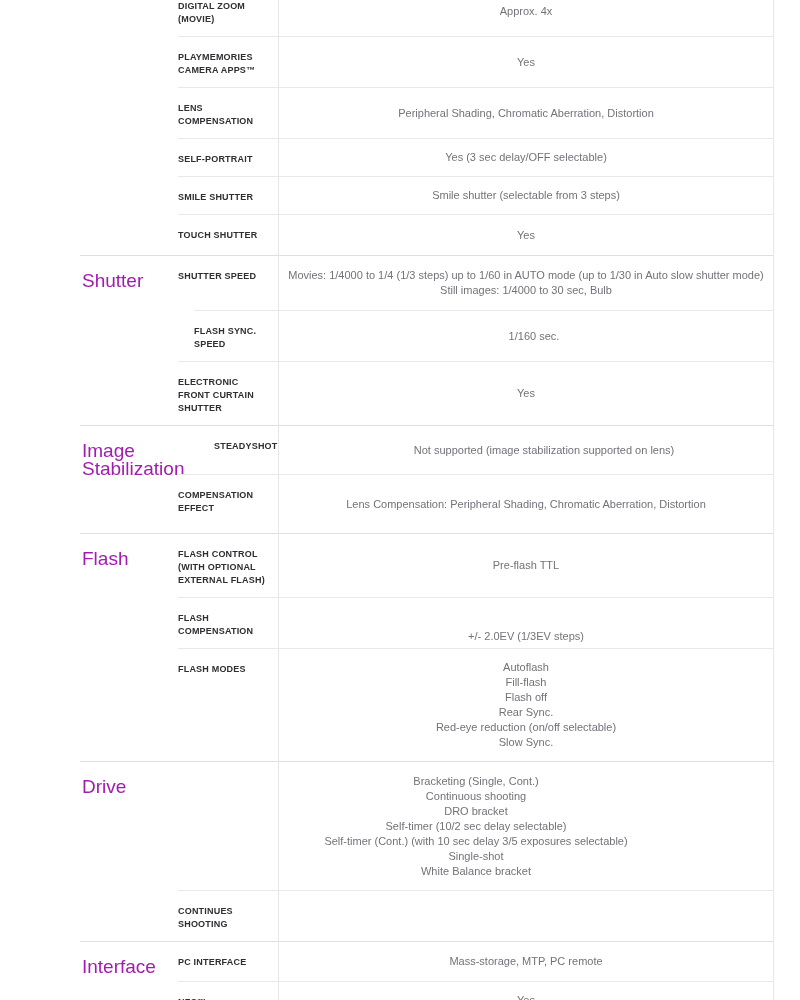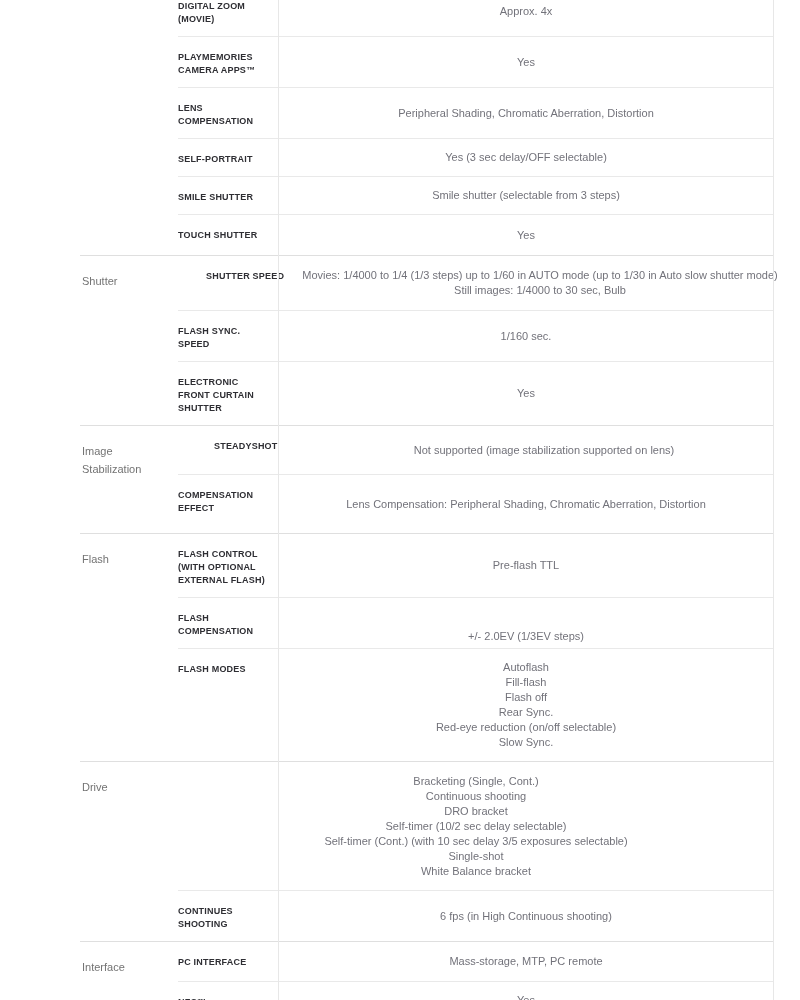--- a/index.html
+++ b/index.html
@@ -34,23 +34,23 @@
   .sec {
     display: flex;
     align-items: stretch;
   }
   .sec.bordered { border-top: 1px solid #dfdfdf; }
   .cat {
     width: 98px;
     flex: 0 0 98px;
     padding: 16px 8px 0 2px;
     box-sizing: border-box;
-    font-size: 11px;
+    font-size: 19px;
     line-height: 18px;
-    color: #737373;
+    color: #a21caf;
   }
   .rows { flex: 1 1 auto; min-width: 0; }
   .row {
     display: flex;
     align-items: stretch;
     box-sizing: border-box;
   }
   .row + .row { border-top: 1px solid #e9e9e9; }
   .spec {
     width: 100px;
@@ -124,28 +124,28 @@
           <div class="spec">TOUCH SHUTTER</div>
           <div class="val">
             <div>Yes</div>
           </div>
         </div>
       </div>
     </div>
     <div class="sec bordered">
       <div class="cat">Shutter</div>
       <div class="rows">
-        <div class="row" style="min-height: 54px; margin-left: 28px;">
+        <div class="row" style="min-height: 54px;">
           <div class="spec">SHUTTER SPEED</div>
           <div class="val">
             <div>Movies: 1/4000 to 1/4 (1/3 steps) up to 1/60 in AUTO mode (up to 1/30 in Auto slow shutter mode)</div>
             <div>Still images: 1/4000 to 30 sec, Bulb</div>
           </div>
         </div>
-        <div class="row" style="min-height: 39px;">
+        <div class="row" style="min-height: 39px; margin-left: 16px;">
           <div class="spec">FLASH SYNC. SPEED</div>
           <div class="val">
             <div>1/160 sec.</div>
           </div>
         </div>
         <div class="row" style="min-height: 47px; align-items: center;">
           <div class="spec">ELECTRONIC FRONT CURTAIN SHUTTER</div>
           <div class="val">
             <div>Yes</div>
           </div>
@@ -206,23 +206,20 @@
             <div>Continuous shooting</div>
             <div>DRO bracket</div>
             <div>Self-timer (10/2 sec delay selectable)</div>
             <div>Self-timer (Cont.) (with 10 sec delay 3/5 exposures selectable)</div>
             <div>Single-shot</div>
             <div>White Balance bracket</div>
           </div>
         </div>
         <div class="row" style="min-height: 41px;">
           <div class="spec">CONTINUES SHOOTING</div>
-          <div class="val">
-            <div>6 fps (in High Continuous shooting)</div>
-          </div>
         </div>
       </div>
     </div>
     <div class="sec bordered">
       <div class="cat">Interface</div>
       <div class="rows">
         <div class="row" style="min-height: 39px;">
           <div class="spec">PC INTERFACE</div>
           <div class="val">
             <div>Mass-storage, MTP, PC remote</div>

